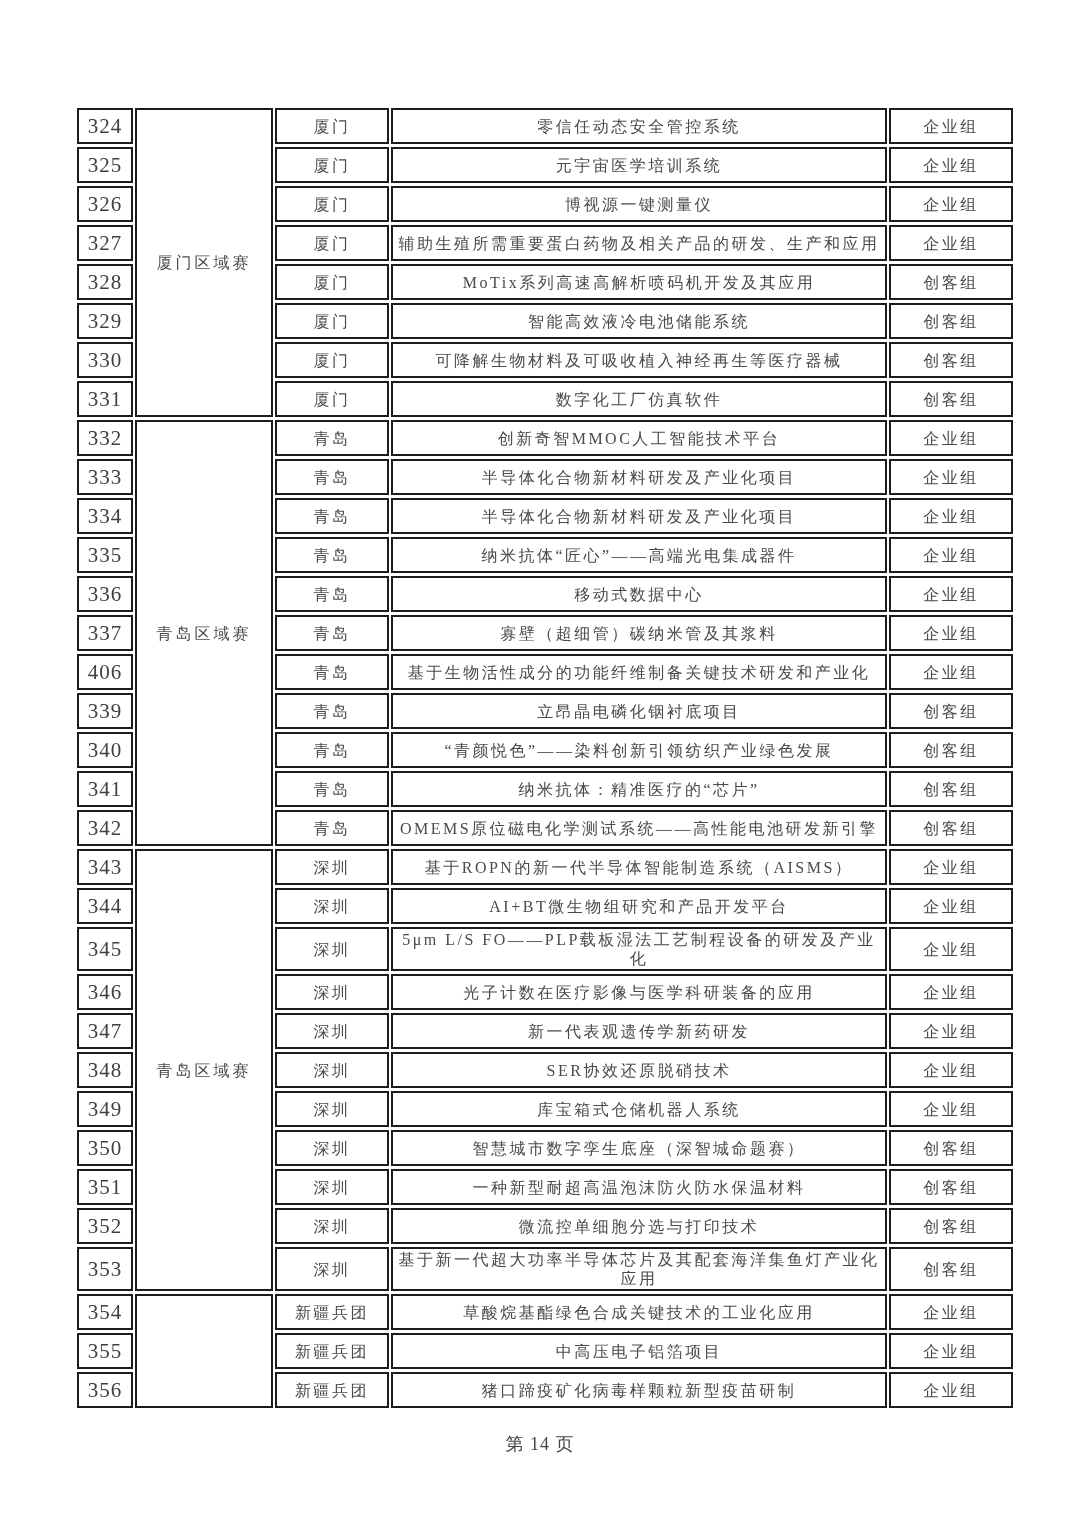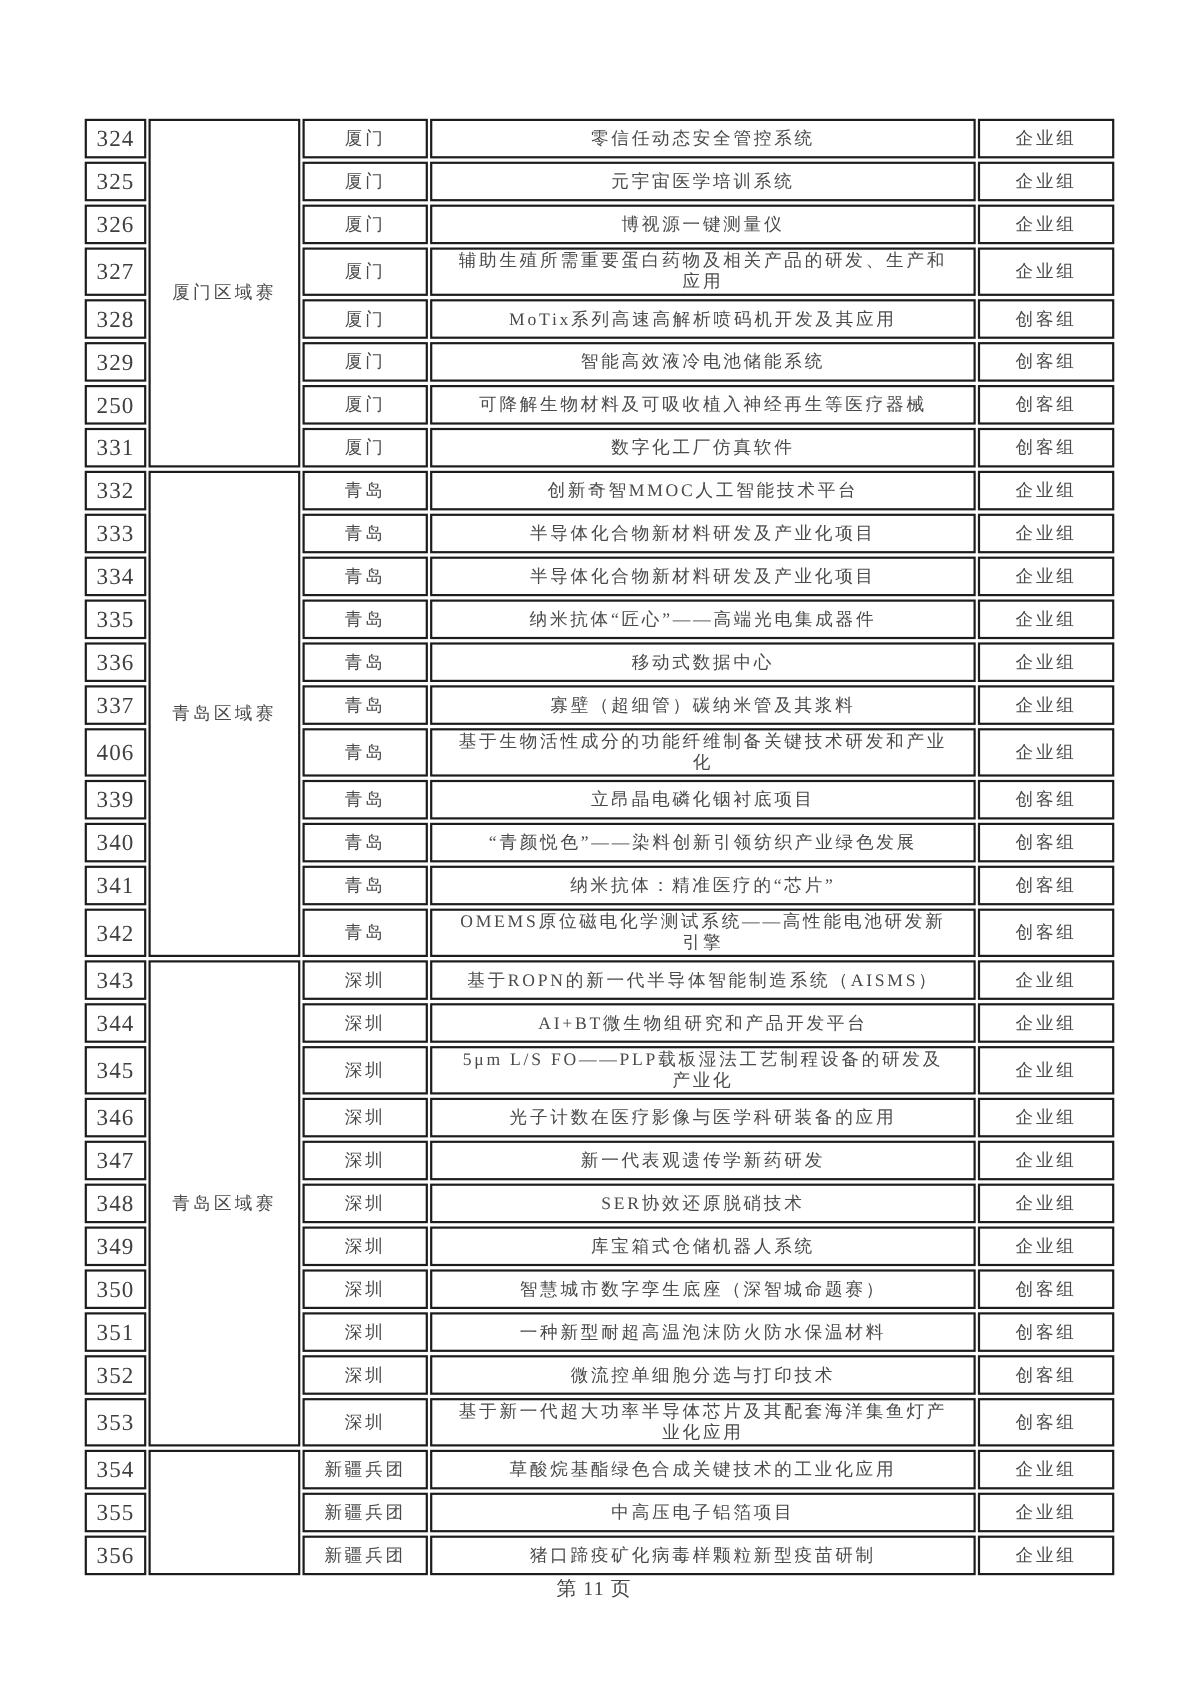--- a/index.html
+++ b/index.html
@@ -35,21 +35,21 @@
     overflow: hidden;
     background: #ffffff;
   }
   .results-table td.cell-no {
     font-size: 21px;
     letter-spacing: 1px;
     color: #3f3f3f;
     font-family: "Liberation Serif", serif;
   }
   .results-table td.cell-region { letter-spacing: 3px; }
-  .results-table td.cell-title { padding: 1px 20px; }
+  .results-table td.cell-title { padding: 1px 0; }
   col.c-no     { width: 56px; }
   col.c-region { width: 138px; }
   col.c-city   { width: 114px; }
   col.c-title  { width: 496px; }
   col.c-group  { width: 124px; }
   .page-footer {
     position: absolute;
     left: 0;
     top: 1432px;
     width: 100%;
@@ -104,21 +104,21 @@
           <td class="cell-title">MoTix系列高速高解析喷码机开发及其应用</td>
           <td class="cell-group">创客组</td>
         </tr>
         <tr>
           <td class="cell-no">329</td>
           <td class="cell-city">厦门</td>
           <td class="cell-title">智能高效液冷电池储能系统</td>
           <td class="cell-group">创客组</td>
         </tr>
         <tr>
-          <td class="cell-no">250</td>
+          <td class="cell-no">330</td>
           <td class="cell-city">厦门</td>
           <td class="cell-title">可降解生物材料及可吸收植入神经再生等医疗器械</td>
           <td class="cell-group">创客组</td>
         </tr>
         <tr>
           <td class="cell-no">331</td>
           <td class="cell-city">厦门</td>
           <td class="cell-title">数字化工厂仿真软件</td>
           <td class="cell-group">创客组</td>
         </tr>
@@ -271,14 +271,14 @@
         </tr>
         <tr>
           <td class="cell-no">356</td>
           <td class="cell-city">新疆兵团</td>
           <td class="cell-title">猪口蹄疫矿化病毒样颗粒新型疫苗研制</td>
           <td class="cell-group">企业组</td>
         </tr>
       </tbody>
   </table>
 
-  <div class="page-footer">第 11 页</div>
+  <div class="page-footer">第 14 页</div>
 </div>
 
 </body></html>

